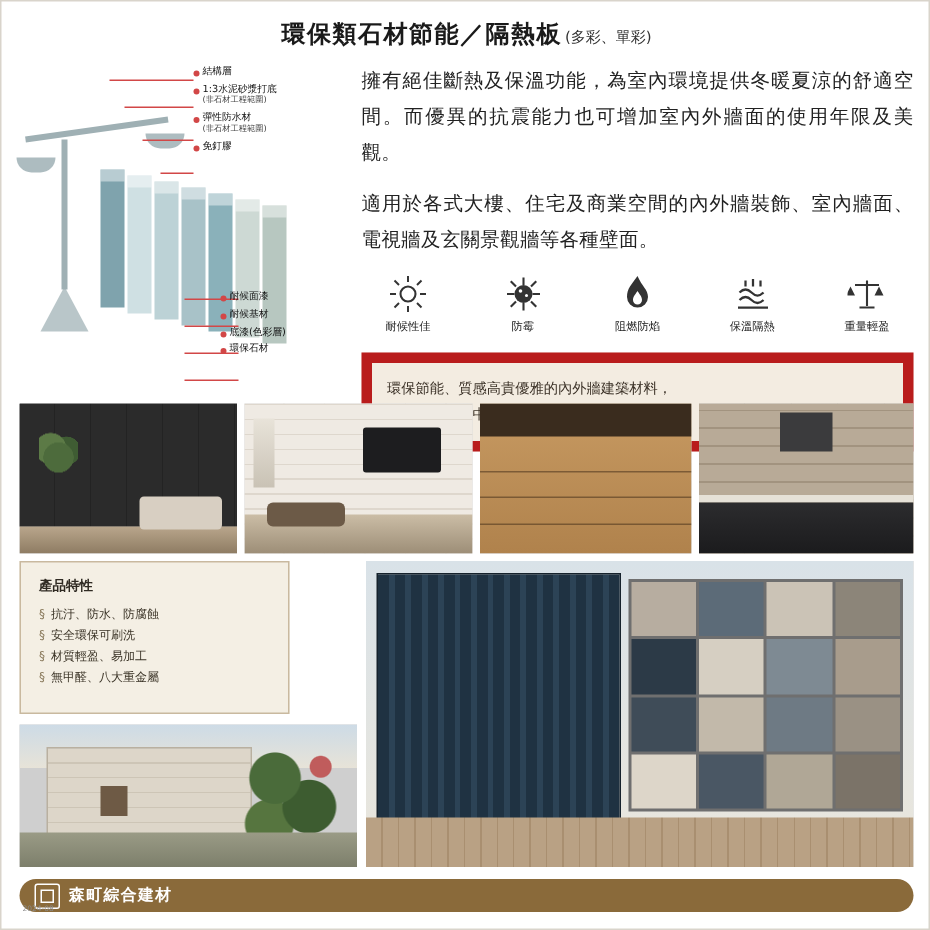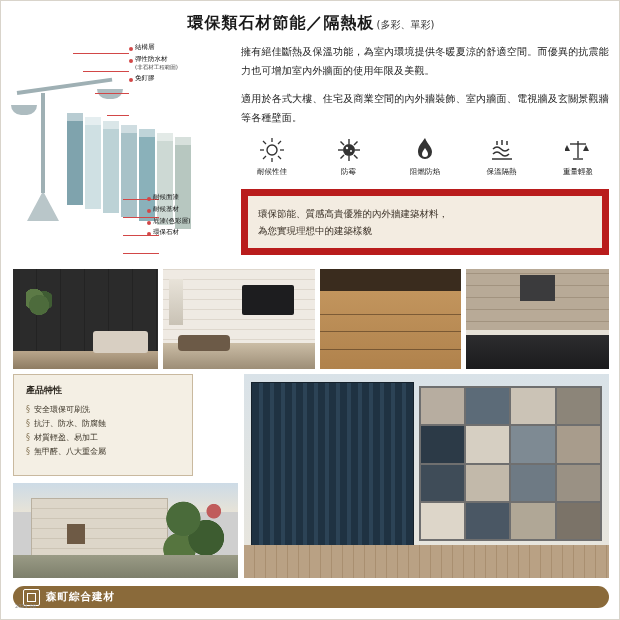--- a/index.html
+++ b/index.html
@@ -152,21 +152,21 @@
   }
 
   
   .right-col {
     position: absolute;
     left: 240px;
     top: 42px;
     width: 368px;
   }
   .para {
-    font-size: 10px;
+    font-size: 13px;
     line-height: 1.85;
     color: #222;
     text-align: justify;
     margin-bottom: 10px;
     letter-spacing: 0.2px;
   }
 
   .icon-row {
     display: flex;
     justify-content: space-between;
@@ -478,20 +478,24 @@
 
     <div class="leader" style="left:112px; top:158px; width:36px;"></div>
     <div class="leader" style="left:112px; top:176px; width:36px;"></div>
     <div class="leader" style="left:112px; top:194px; width:36px;"></div>
     <div class="leader" style="left:112px; top:212px; width:36px;"></div>
 
     <div class="callouts-top">
       <div class="callout">
         <span>結構層</span>
         <span class="note"></span>
+      </div>
+      <div class="callout">
+        <span>1:3水泥砂漿打底</span>
+        <span class="note">(非石材工程範圍)</span>
       </div>
       <div class="callout">
         <span>彈性防水材</span>
         <span class="note">(非石材工程範圍)</span>
       </div>
       <div class="callout">
         <span>免釘膠</span>
       </div>
     </div>
 
@@ -618,22 +622,22 @@
   <div class="photo p4">
     <div class="wall"></div>
       <div class="hood"></div>
       <div class="counter"></div>
       <div class="cab"></div>
   </div>
 
   <div class="features">
     <h4>產品特性</h4>
     <ul>
+      <li>抗汙、防水、防腐蝕</li>
       <li>安全環保可刷洗</li>
-      <li>抗汙、防水、防腐蝕</li>
       <li>材質輕盈、易加工</li>
       <li>無甲醛、八大重金屬</li>
     </ul>
   </div>
 
   <div class="photo p5">
     <div class="sky"></div>
       <div class="house">
         <div class="door"></div>
       </div>

